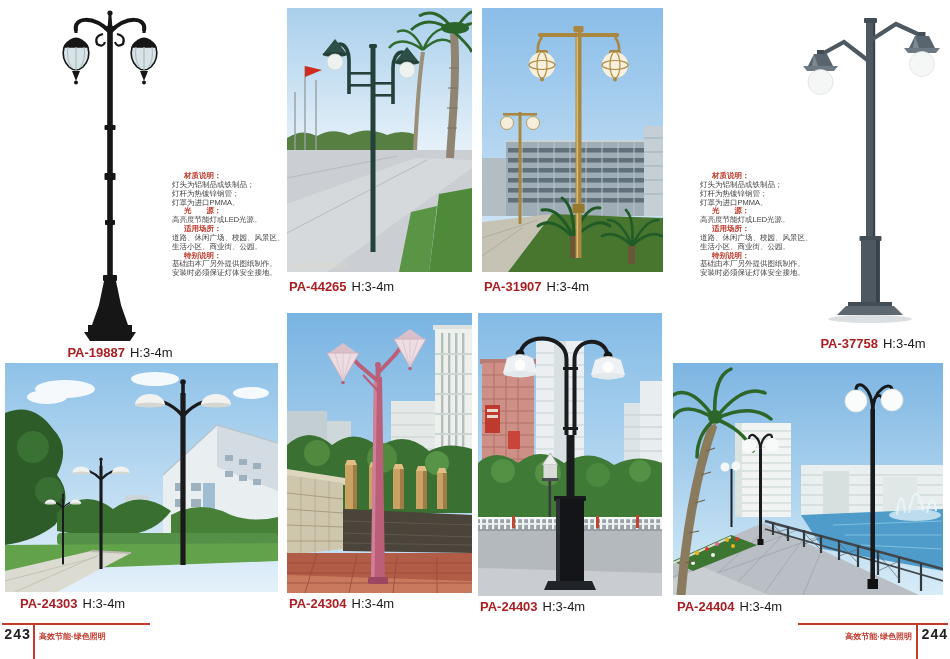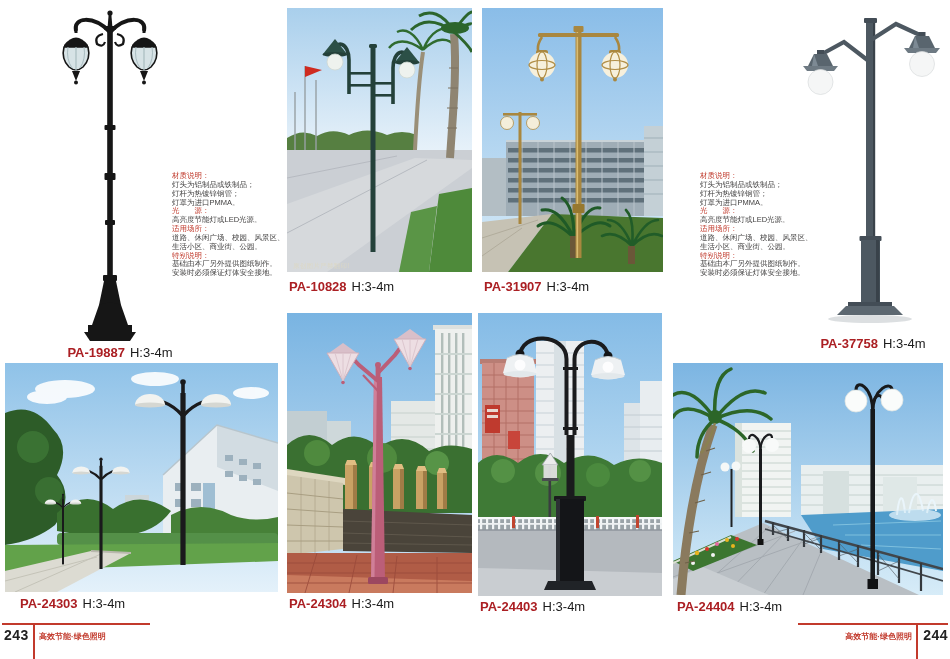--- a/index.html
+++ b/index.html
@@ -4,24 +4,24 @@
 <style>
   html,body{margin:0;padding:0;background:#e9e9e9;}
   .page{position:relative;width:950px;height:659px;background:#ffffff;margin:0 auto;
         font-family:"Liberation Sans","DejaVu Sans",sans-serif;overflow:hidden;}
   .photo{position:absolute;overflow:hidden;}
   .photo svg{display:block;width:100%;height:100%;}
   .plabel{position:absolute;font-size:13px;line-height:14px;color:#1b1b1b;white-space:nowrap;}
   .plabel .code{color:#ab1f23;font-weight:700;padding-right:5px;}
   .plabel.centered{text-align:center;}
   .spec{position:absolute;width:120px;font-size:7.5px;line-height:8.85px;color:#403f3f;}
-  .spec .h{color:#c03a2c;font-weight:400;}
+  .spec .h{color:#c03a2c;font-weight:700;margin-left:12px;}
   .wm{position:absolute;font-size:6.5px;color:#ddd8c4;opacity:.9;letter-spacing:.3px;}
   .footer{position:absolute;top:623px;height:36px;border-top:2px solid #c23a2c;}
-  .footer .pageno{position:absolute;top:2px;font-size:14px;font-weight:700;color:#222;letter-spacing:.5px;}
+  .footer .pageno{position:absolute;top:2px;font-size:14px;font-weight:700;color:#222;letter-spacing:.5px;font-family:Liberation Mono, monospace;}
   .footer .slogan{position:absolute;top:6px;font-size:8px;font-weight:700;color:#c23a2c;white-space:nowrap;}
   .footer .vline{position:absolute;top:0;width:2px;height:36px;background:#c23a2c;}
   #footer-left{left:2px;width:148px;}
   #footer-left .pageno{left:2px;}
   #footer-left .vline{left:31px;}
   #footer-left .slogan{left:37px;}
   #footer-right{left:798px;width:150px;}
   #footer-right .pageno{right:0;}
   #footer-right .vline{right:30px;}
   #footer-right .slogan{right:36px;}
@@ -548,21 +548,21 @@
       <circle cx="219" cy="37" r="11" fill="#fafcfb"></circle>
       <circle cx="219" cy="37" r="11" fill="none" stroke="#dfe4e2" stroke-width=".8"></circle>
       <rect x="194.5" y="216" width="10.5" height="10" fill="#101214"></rect>
     </svg>
   </div>
 
   <div class="plabel centered" style="left:40px;top:346px;width:160px;">
     <span class="code">PA-19887</span><span>H:3-4m</span>
   </div>
   <div class="plabel" style="left:289px;top:280px;">
-    <span class="code">PA-10828</span><span>H:3-4m</span>
+    <span class="code">PA-44265</span><span>H:3-4m</span>
   </div>
   <div class="plabel" style="left:484px;top:280px;">
     <span class="code">PA-31907</span><span>H:3-4m</span>
   </div>
   <div class="plabel centered" style="left:793px;top:337px;width:160px;">
     <span class="code">PA-37758</span><span>H:3-4m</span>
   </div>
   <div class="plabel" style="left:20px;top:597px;">
     <span class="code">PA-24303</span><span>H:3-4m</span>
   </div>

